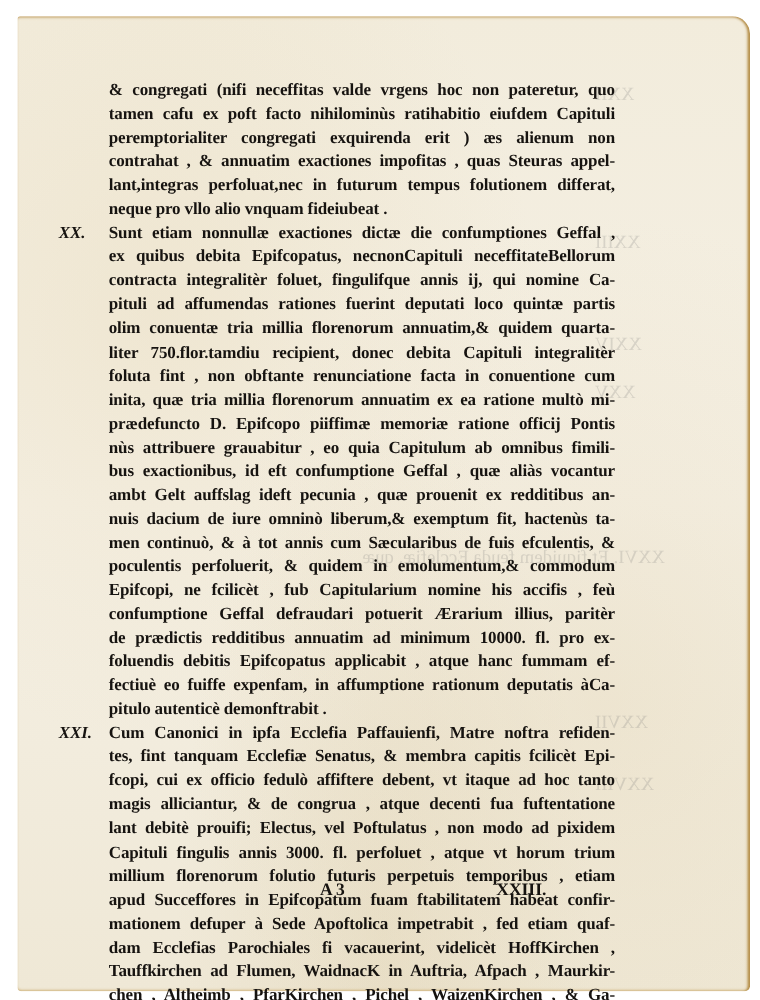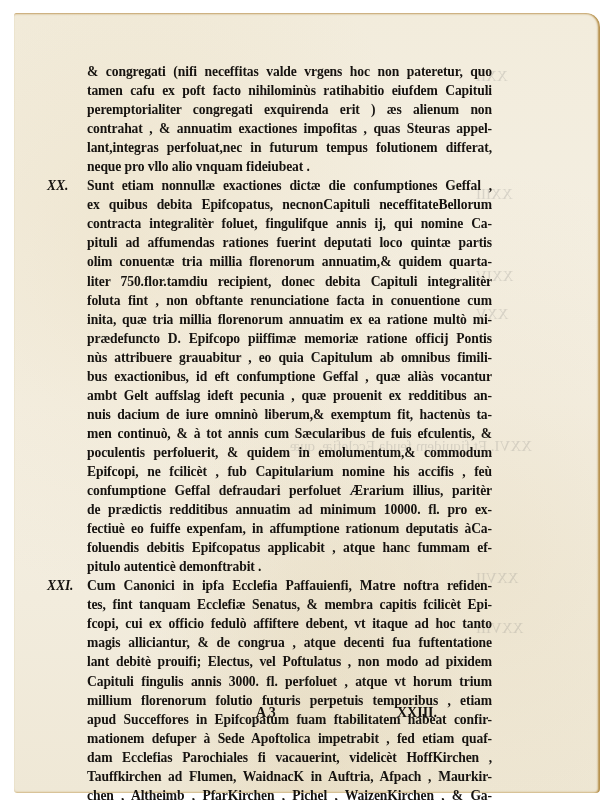--- a/index.html
+++ b/index.html
@@ -101,24 +101,24 @@
     <span class="line">foluta fint , non obftante renunciatione facta in conuentione cum</span>
     <span class="line">inita, quæ tria millia florenorum annuatim ex ea ratione multò mi-</span>
     <span class="line">prædefuncto D. Epifcopo piiffimæ memoriæ ratione officij Pontis</span>
     <span class="line">nùs attribuere grauabitur , eo quia Capitulum ab omnibus fimili-</span>
     <span class="line">bus exactionibus, id eft confumptione Geffal , quæ aliàs vocantur</span>
     <span class="line">ambt Gelt auffslag ideft pecunia , quæ prouenit ex redditibus an-</span>
     <span class="line">nuis dacium de iure omninò liberum,&amp; exemptum fit, hactenùs ta-</span>
     <span class="line">men continuò, &amp; à tot annis cum Sæcularibus de fuis efculentis, &amp;</span>
     <span class="line">poculentis perfoluerit, &amp; quidem in emolumentum,&amp; commodum</span>
     <span class="line">Epifcopi, ne fcilicèt , fub Capitularium nomine his accifis , feù</span>
-    <span class="line">confumptione Geffal defraudari perfoluet Ærarium illius, paritèr</span>
+    <span class="line">confumptione Geffal defraudari potuerit Ærarium illius, paritèr</span>
     <span class="line">de prædictis redditibus annuatim ad minimum 10000. fl. pro ex-</span>
+    <span class="line">foluendis debitis Epifcopatus applicabit , atque hanc fummam ef-</span>
     <span class="line">fectiuè eo fuiffe expenfam, in affumptione rationum deputatis àCa-</span>
-    <span class="line">foluendis debitis Epifcopatus applicabit , atque hanc fummam ef-</span>
     <span class="line last">pitulo autenticè demonftrabit .</span>
   </div>
 
   <div class="para">
     <span class="para-num">XXI.</span>
     <span class="line">Cum Canonici in ipfa Ecclefia Paffauienfi, Matre noftra refiden-</span>
     <span class="line">tes, fint tanquam Ecclefiæ Senatus, &amp; membra capitis fcilicèt Epi-</span>
     <span class="line">fcopi, cui ex officio fedulò affiftere debent, vt itaque ad hoc tanto</span>
     <span class="line">magis alliciantur, &amp; de congrua , atque decenti fua fuftentatione</span>
     <span class="line">lant debitè prouifi; Electus, vel Poftulatus , non modo ad pixidem</span>

